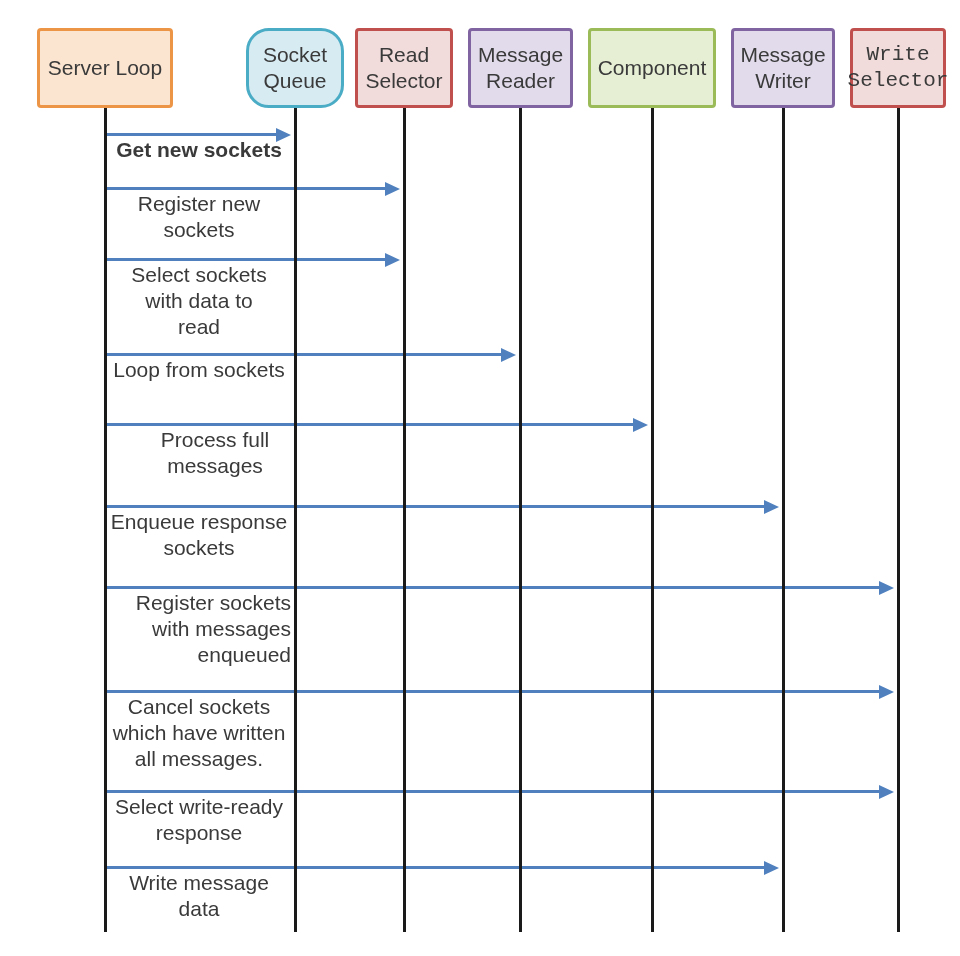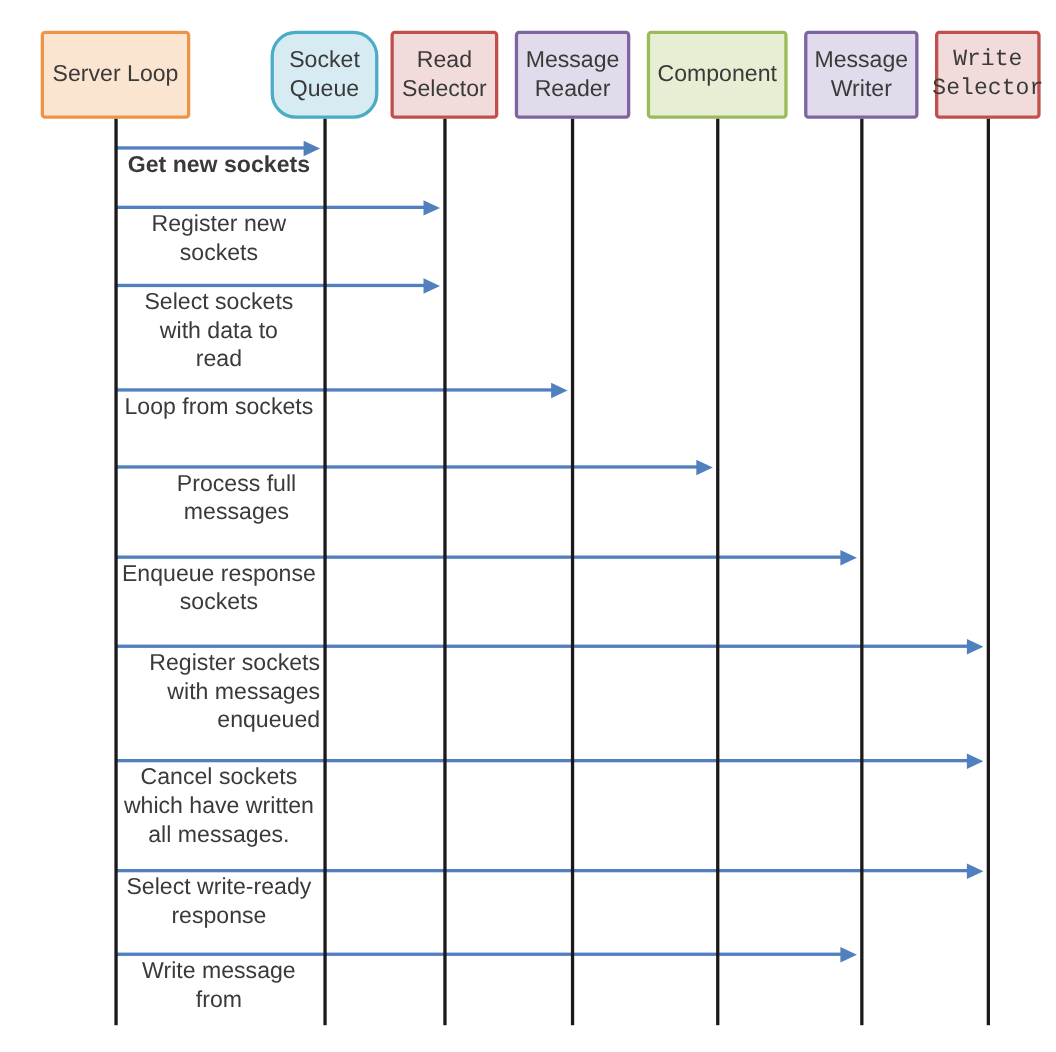--- a/index.html
+++ b/index.html
@@ -130,15 +130,15 @@
 sockets</div>
       <div class="msg-label" style="left: 107px; width: 184px; top: 590px; text-align: right;">Register sockets
 with messages
 enqueued</div>
       <div class="msg-label" style="left: 107px; width: 184px; top: 694px;">Cancel sockets
 which have written
 all messages.</div>
       <div class="msg-label" style="left: 107px; width: 184px; top: 794px;">Select write-ready
 response</div>
       <div class="msg-label" style="left: 107px; width: 184px; top: 870px;">Write message
-from</div>
+data</div>
     </div>
 </div>
 
 </body></html>

